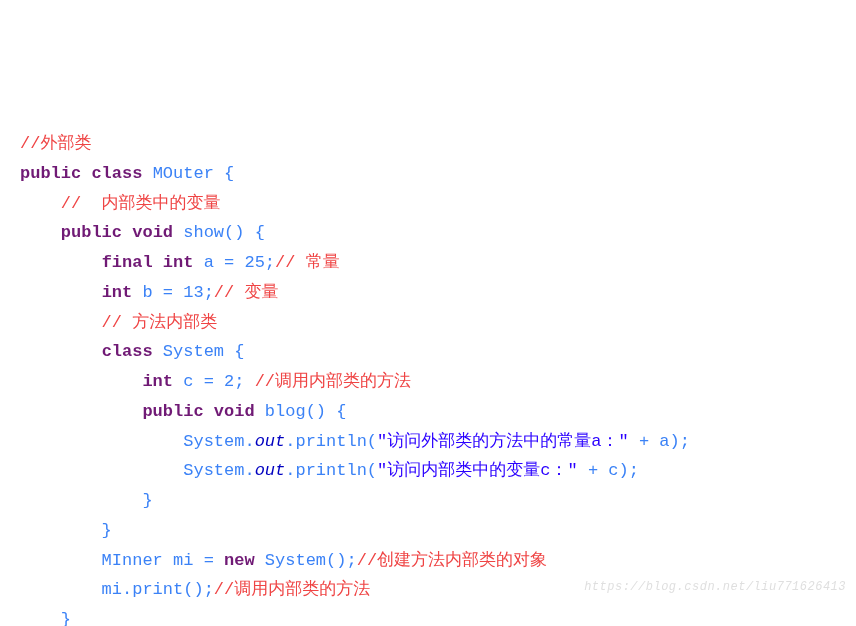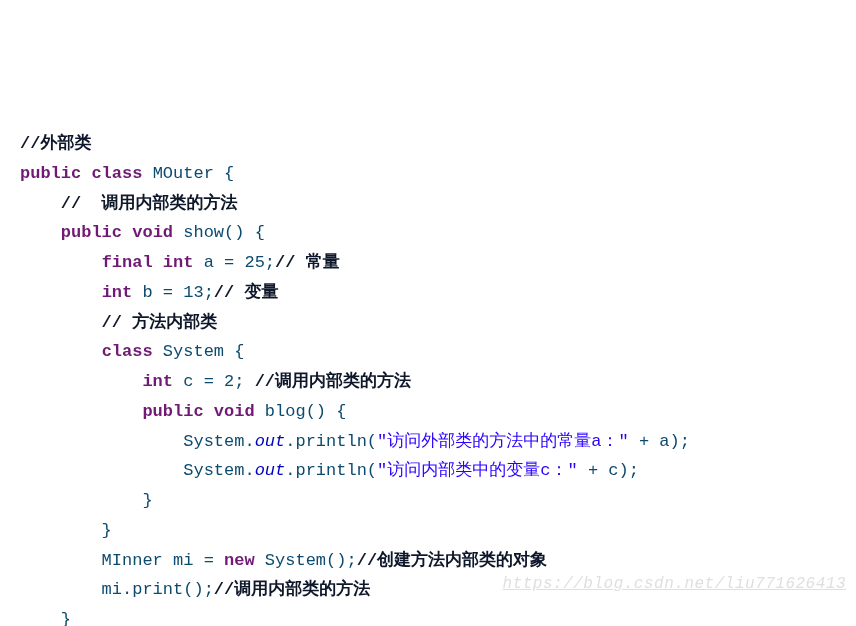--- a/index.html
+++ b/index.html
@@ -11,44 +11,43 @@
     line-height: 1.75;
     white-space: pre;
     color: #000000;
     position: relative;
     width: 856px;
     height: 626px;
     box-sizing: border-box;
     overflow: hidden;
   }
   .kw { color: #701a75; font-weight: bold; }
-  .cm { color: #0f172a; font-weight: bold; }
+  .cm { color: #ef4444; }
   .fld { color: #0000c0; font-style: italic; }
   .str { color: #2a00ff; }
-  .txt { color: #0c4a6e; }
+  .txt { color: #3b82f6; }
   .watermark {
     position: absolute;
     right: 10px;
     bottom: 28px;
     color: #dfdfdf;
     font-family: Consolas, "Courier New", monospace;
-    font-size: 16px;
+    font-size: 12px;
     font-style: italic;
     letter-spacing: 0.5px;
-    text-decoration: underline;
   }
 </style>
 </head>
 <body>
 
 
 
 <span class="cm">//外部类</span>
 <span class="kw">public</span> <span class="kw">class</span><span class="txt"> MOuter {</span>
-<span class="cm">    //  调用内部类的方法</span>
+<span class="cm">    //  内部类中的变量</span>
     <span class="kw">public</span> <span class="kw">void</span><span class="txt"> show() {</span>
         <span class="kw">final</span> <span class="kw">int</span><span class="txt"> a = 25;</span><span class="cm">// 常量</span>
         <span class="kw">int</span><span class="txt"> b = 13;</span><span class="cm">// 变量</span>
 <span class="cm">        // 方法内部类</span>
         <span class="kw">class</span><span class="txt"> System {</span>
             <span class="kw">int</span><span class="txt"> c = 2; </span><span class="cm">//调用内部类的方法</span>
             <span class="kw">public</span> <span class="kw">void</span><span class="txt"> blog() {</span>
 <span class="txt">                System.</span><span class="fld">out</span><span class="txt">.println(</span><span class="str">"访问外部类的方法中的常量a："</span><span class="txt"> + a);</span>
 <span class="txt">                System.</span><span class="fld">out</span><span class="txt">.println(</span><span class="str">"访问内部类中的变量c："</span><span class="txt"> + c);</span>
 <span class="txt">            }</span>

